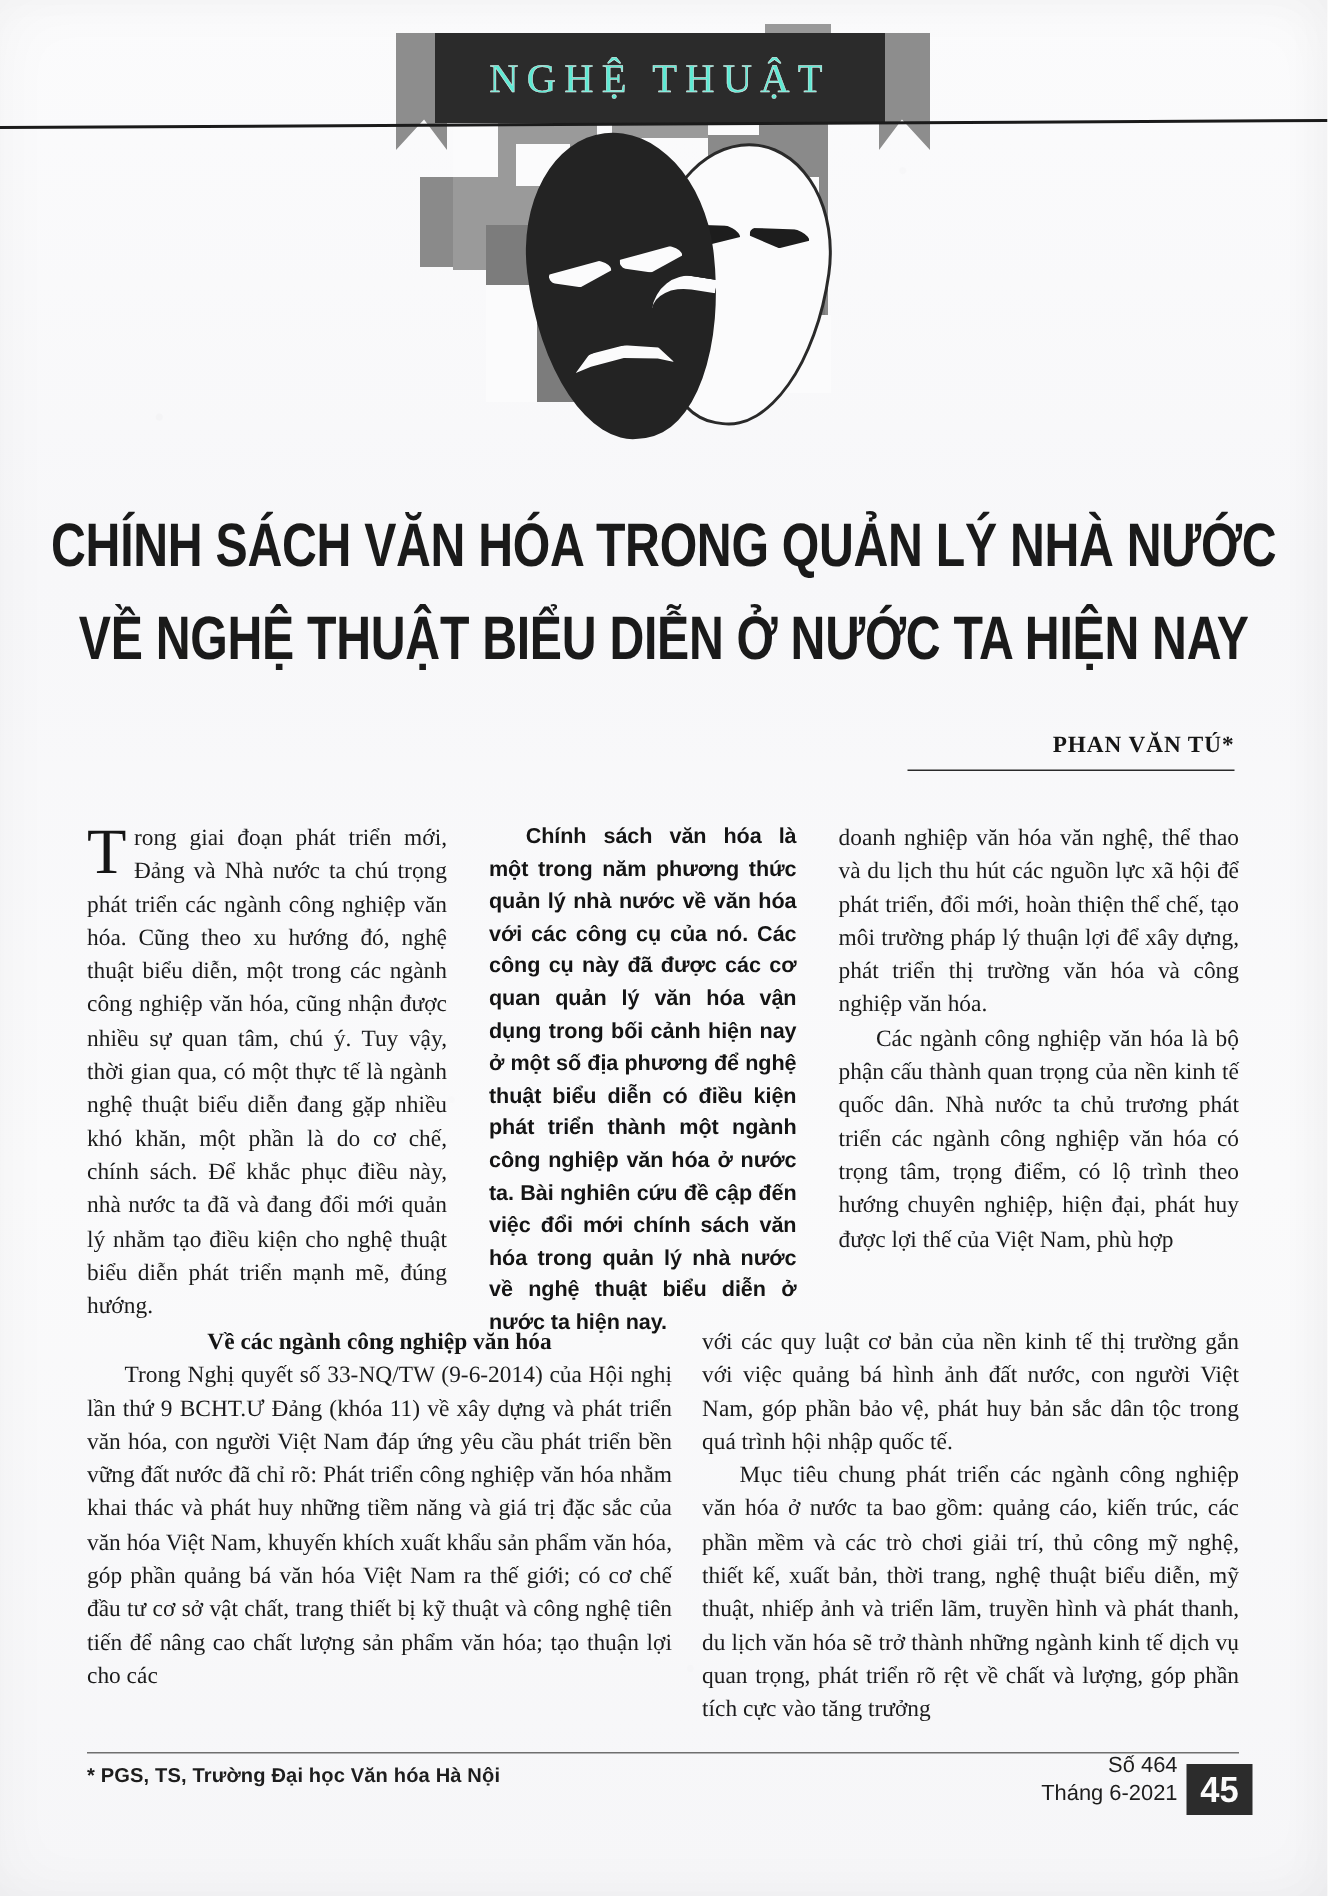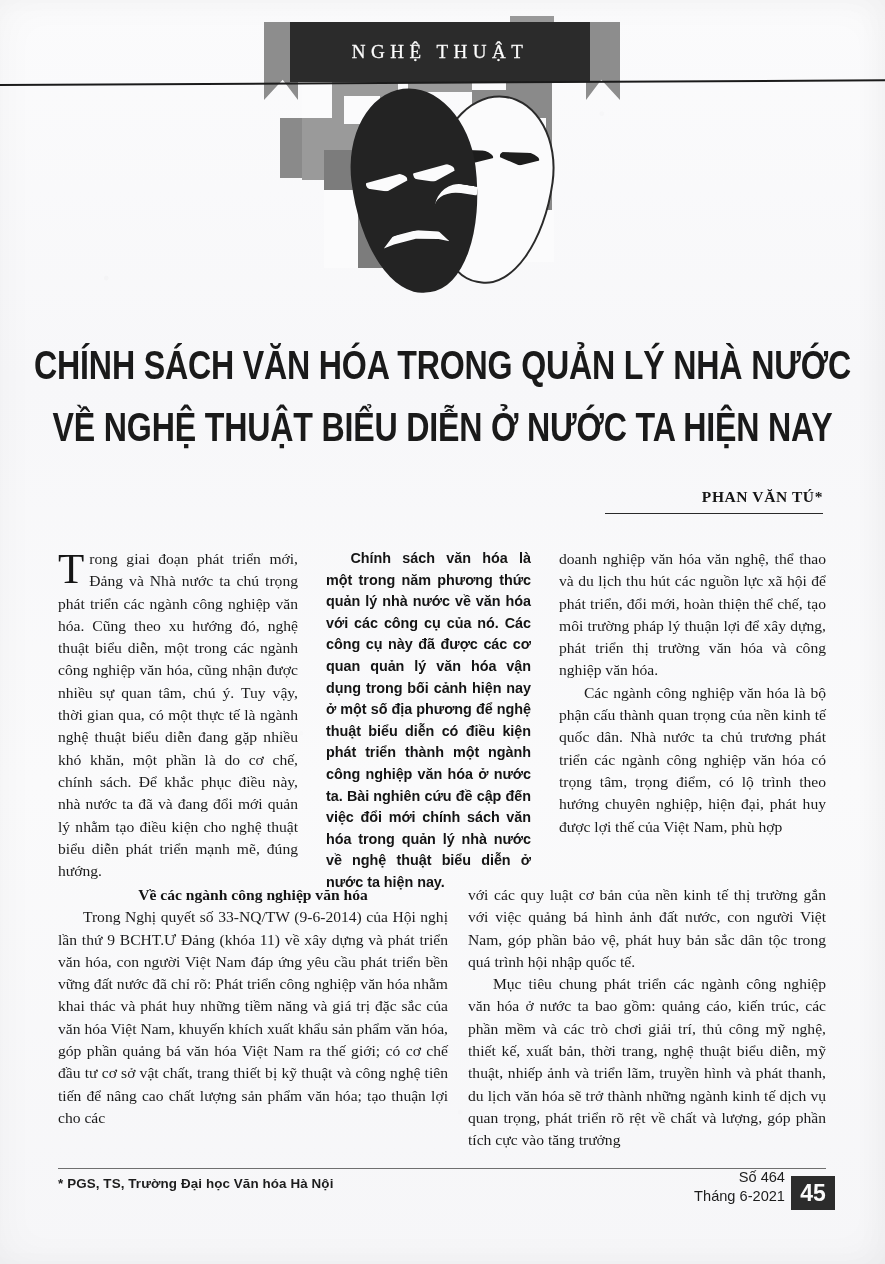--- a/index.html
+++ b/index.html
@@ -42,21 +42,21 @@
     transform:rotate(-0.30deg);transform-origin:left center;
     z-index:6;
   }
   .banner{
     position:absolute;left:32px;top:22px;width:300px;height:60px;
     background:#2b2b2b;z-index:5;
     display:flex;align-items:center;justify-content:center;
   }
   .banner span{
     font-family:"Liberation Serif",serif;
-    color:#ffffff;font-size:19px;letter-spacing:5.5px;
+    color:#5eead4;font-size:27px;letter-spacing:5.5px;
     font-weight:400;
     -webkit-text-stroke:0.3px #efefef;
   }
   .banner-wing-l,.banner-wing-r{
     position:absolute;top:22px;width:34px;height:78px;background:#8d8d8d;z-index:3;
   }
   .banner-wing-l{left:6px;clip-path:polygon(0 0,100% 0,100% 100%,55% 74%,0 100%);}
   .banner-wing-r{left:328px;clip-path:polygon(0 0,100% 0,100% 100%,45% 74%,0 100%);}
 
   

